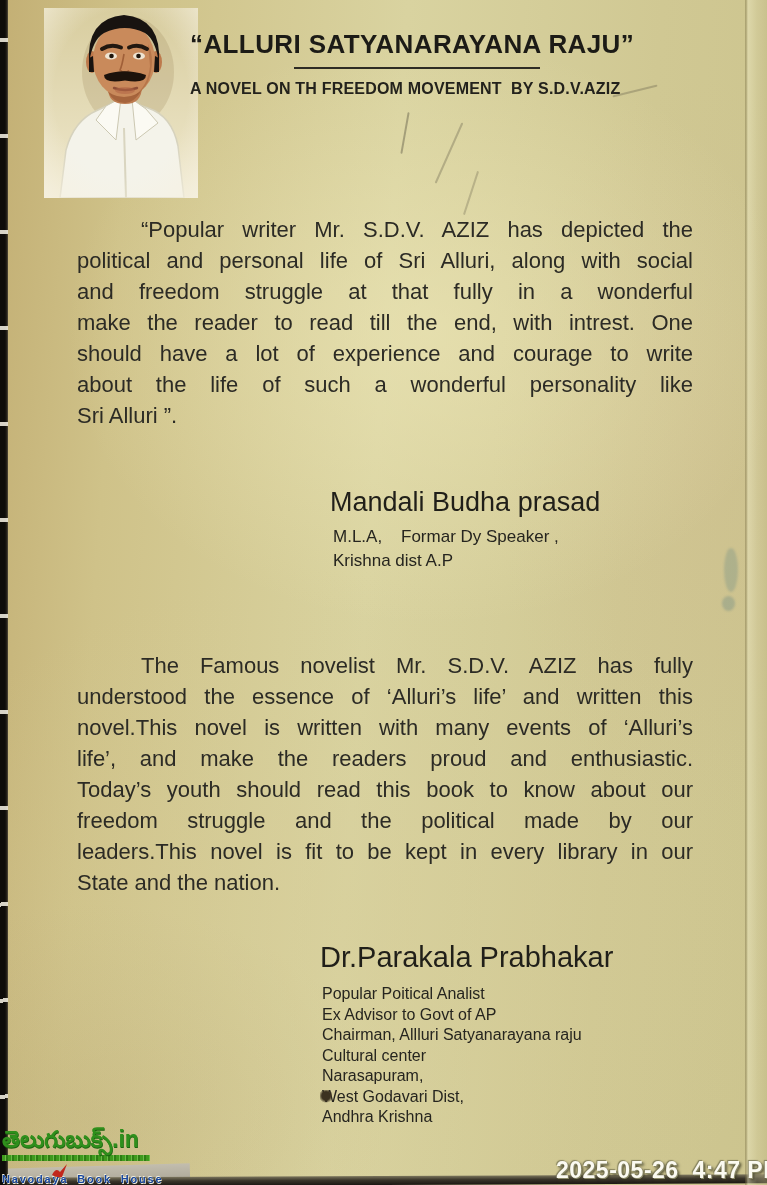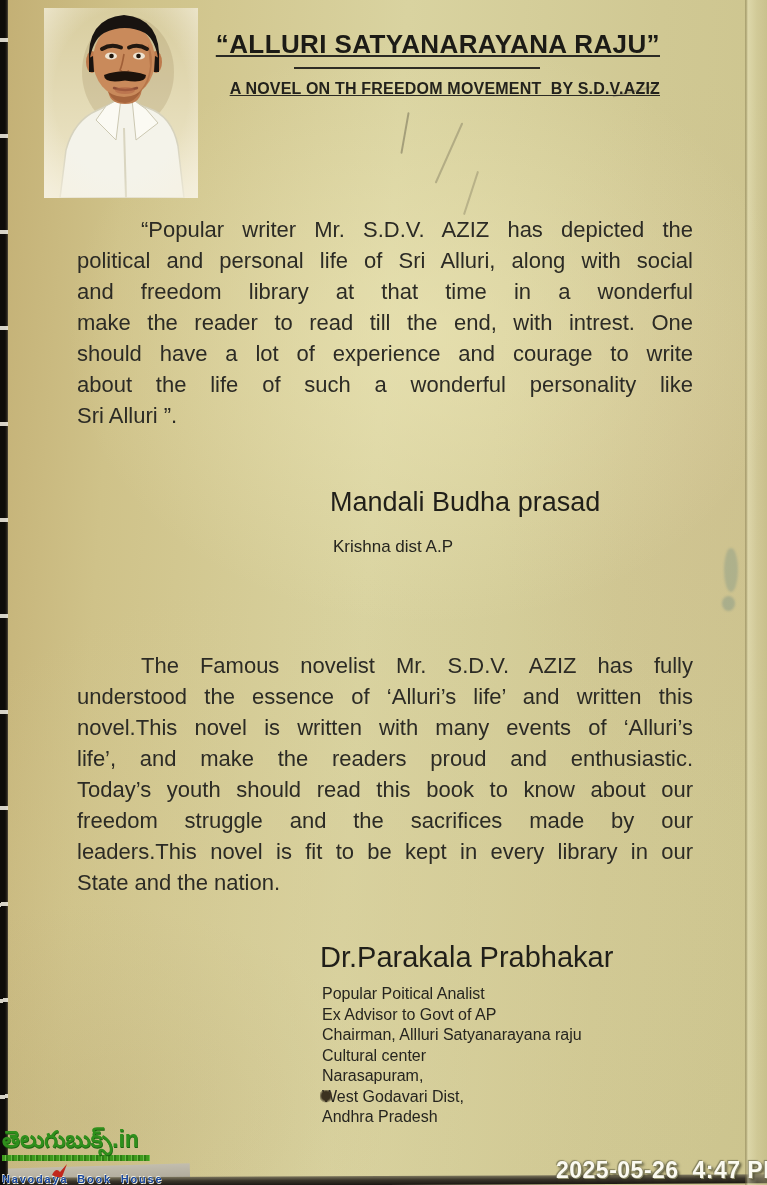--- a/index.html
+++ b/index.html
@@ -24,41 +24,41 @@
     background:linear-gradient(90deg, rgba(122,112,70,.40) 0 1px, rgba(233,229,190,.55) 3px, rgba(216,211,168,.30) 55%, rgba(196,188,138,.45) 100%);}
   .edge-bottom{left:0;top:1176px;width:767px;height:9px;z-index:2;
     background:linear-gradient(180deg,#7a745c 0,#3a352a 45%,#1b1712 100%);transform:rotate(-.25deg);}
   .surface-corner{left:0;top:1166px;width:190px;height:20px;z-index:1;
     background:linear-gradient(180deg,#c2bdae,#a9a494);transform:rotate(-1.6deg);}
 
   
   .photo{left:44px;top:8px;width:154px;height:190px;z-index:2;}
 
   
-  .masthead{left:190px;top:30px;width:470px;text-align:right;z-index:2;text-decoration:underline;}
+  .masthead{left:190px;top:30px;width:470px;text-align:left;z-index:2;}
   .title{font-size:26px;font-weight:700;letter-spacing:.4px;color:#1c1b16;line-height:1.15;}
   .title-rule{left:294px;top:67px;width:246px;height:2px;background:#2e2c24;z-index:2;}
   .subtitle{margin-top:20px;font-size:16px;font-weight:700;letter-spacing:.2px;color:#23221c;}
 
   
   .quote{width:616px;left:77px;z-index:2;font-size:22px;line-height:31px;color:#2c2b25;}
   .q1{top:214px;}
   .q2{top:650px;}
   .bline{box-sizing:border-box;height:31px;overflow:hidden;text-align:justify;text-align-last:justify;}
   .bline.first{padding-left:64px;}
   .bline.last{text-align-last:left;}
 
   
   .ename{font-size:27px;color:#201f19;z-index:2;white-space:nowrap;}
   .e1name{left:330px;top:487px;}
   .e2name{left:320px;top:941px;font-size:29px;}
   .ecred{z-index:2;color:#26251f;white-space:nowrap;}
   .e1cred{left:333px;top:527px;font-size:17px;line-height:19.5px;}
   .e2cred{left:322px;top:984px;font-size:16px;line-height:20.5px;}
-  .gap-top{margin-top:10px;}
+  .gap-top{margin-top:4px;}
 
   
   .wm{left:2px;top:1124px;width:160px;z-index:5;}
   .wm-site{font-size:23px;line-height:30px;font-weight:700;color:#2f8f1c;text-shadow:.5px .5px 0 #1c6410;white-space:nowrap;}
   .wm-grass{margin-top:1px;width:148px;height:6px;
     background:repeating-linear-gradient(90deg,#3f9a1e 0 3px,#6cbd48 3px 4px,#2e7d14 4px 6px);}
   .wm-store{margin-top:12px;font-size:11px;font-weight:700;letter-spacing:1.8px;word-spacing:4px;color:#17469e;
     text-shadow:.6px .6px 0 #f2efdc,-.6px -.6px 0 #f2efdc;white-space:nowrap;}
   .wm-since{margin-left:44px;margin-top:1px;font-size:10px;font-weight:700;letter-spacing:2px;color:#17469e;
     text-shadow:.6px .6px 0 #f2efdc;white-space:nowrap;}
@@ -151,52 +151,53 @@
 
   <div class="abs masthead">
     <div class="title">“ALLURI SATYANARAYANA RAJU”</div>
     <div class="subtitle">A NOVEL ON TH FREEDOM MOVEMENT&nbsp; BY S.D.V.AZIZ</div>
   </div>
   <div class="abs title-rule"></div>
 
   <div class="abs quote q1">
     <div class="bline first">“Popular writer Mr. S.D.V. AZIZ has depicted the</div>
     <div class="bline">political and personal life of Sri Alluri, along with social</div>
-    <div class="bline">and freedom library at that time in a wonderful</div>
+    <div class="bline">and freedom struggle at that fully in a wonderful</div>
     <div class="bline">make the reader to read till the end, with intrest. One</div>
     <div class="bline">should have a lot of experience and courage to write</div>
     <div class="bline">about the life of such a wonderful personality like</div>
     <div class="bline last">Sri Alluri ”.</div>
   </div>
 
   <div class="abs ename e1name">Mandali Budha prasad</div>
   <div class="abs ecred e1cred">
+    <div>M.L.A,&nbsp;&nbsp;&nbsp; Formar Dy Speaker ,</div>
     <div class="gap-top">Krishna dist A.P</div>
   </div>
 
   <div class="abs quote q2">
     <div class="bline first">The Famous novelist Mr. S.D.V. AZIZ has fully</div>
     <div class="bline">understood the essence of ‘Alluri’s life’ and written this</div>
     <div class="bline">novel.This novel is written with many events of ‘Alluri’s</div>
     <div class="bline">life’, and make the readers proud and enthusiastic.</div>
     <div class="bline">Today’s youth should read this book to know about our</div>
-    <div class="bline">freedom struggle and the sacrifices made by our</div>
+    <div class="bline">freedom struggle and the political made by our</div>
     <div class="bline">leaders.This novel is fit to be kept in every library in our</div>
     <div class="bline last">State and the nation.</div>
   </div>
 
   <div class="abs ename e2name">Dr.Parakala Prabhakar</div>
   <div class="abs ecred e2cred">
     <div>Popular Poitical Analist</div>
     <div>Ex Advisor to Govt of AP</div>
     <div>Chairman, Allluri Satyanarayana raju</div>
     <div>Cultural center</div>
     <div>Narasapuram,</div>
     <div>West Godavari Dist,</div>
-    <div>Andhra Pradesh</div>
+    <div>Andhra Krishna</div>
   </div>
 
   <div class="abs wm">
     <div class="wm-site">తెలుగుబుక్స్.in</div>
     <div class="wm-grass"></div>
     <div class="wm-store">Navodaya Book House</div>
     <div class="wm-since">Since...1990</div>
   </div>
   <div class="abs wm-red">
     <svg viewBox="0 0 16 14" width="16" height="14" xmlns="http://www.w3.org/2000/svg">

